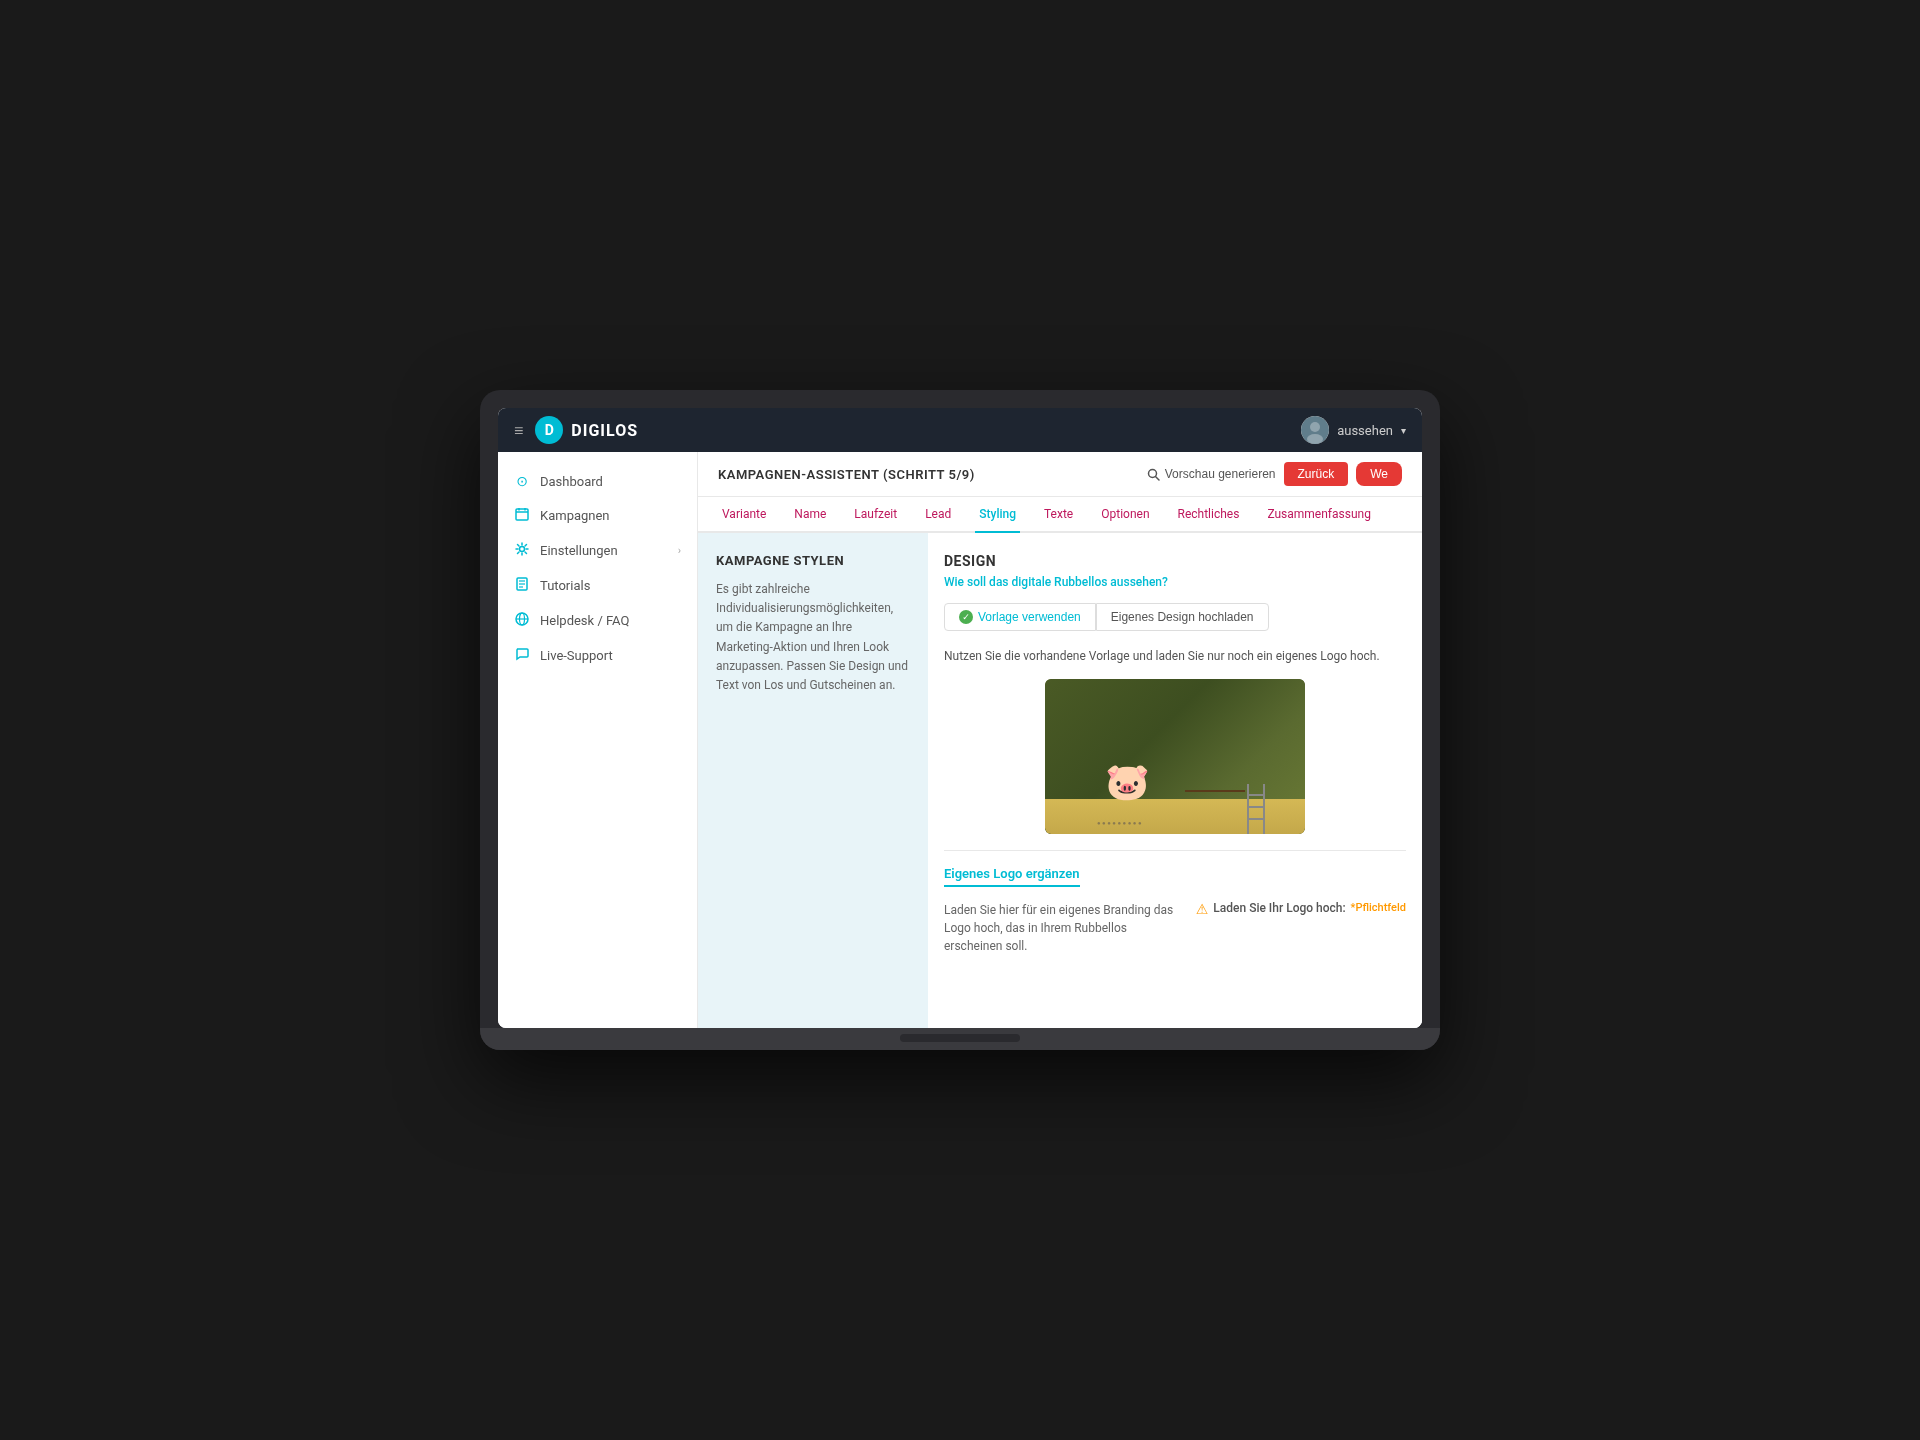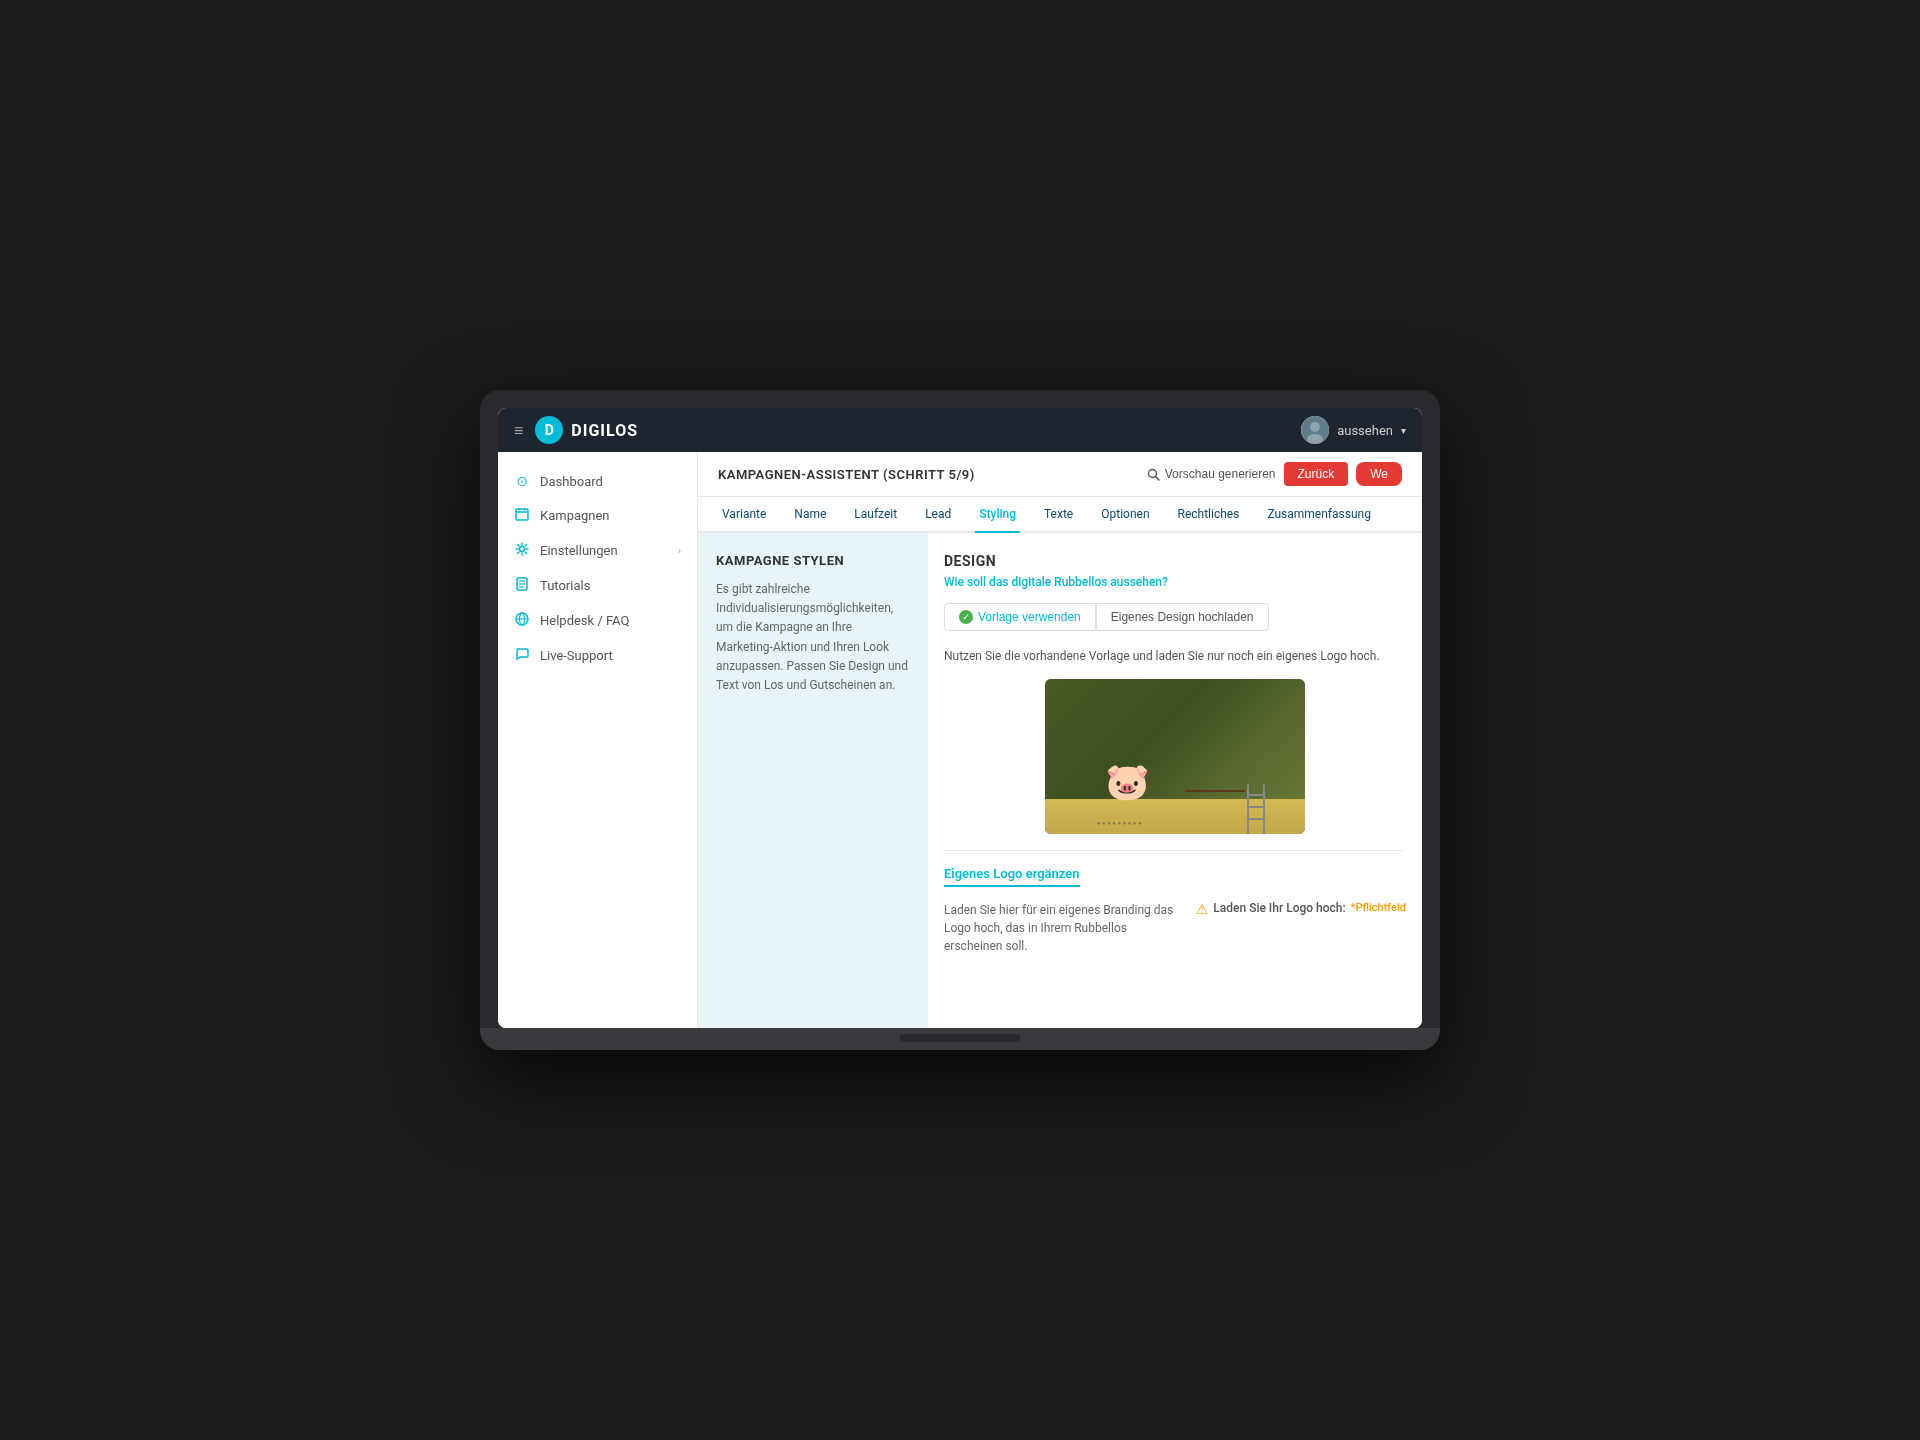--- a/index.html
+++ b/index.html
@@ -254,21 +254,21 @@
       padding: 0 20px;
       display: flex;
       gap: 20px;
       border-bottom: 2px solid #e8e8e8;
       flex-shrink: 0;
     }
 
     .wizard-tab {
       padding: 10px 4px;
       font-size: 12px;
-      color: #0c4a6e;
+      color: #be185d;
       cursor: pointer;
       border-bottom: 2px solid transparent;
       margin-bottom: -2px;
       white-space: nowrap;
     }
 
     .wizard-tab.active {
       color: #00bcd4;
       border-bottom-color: #00bcd4;
       font-weight: 500;

